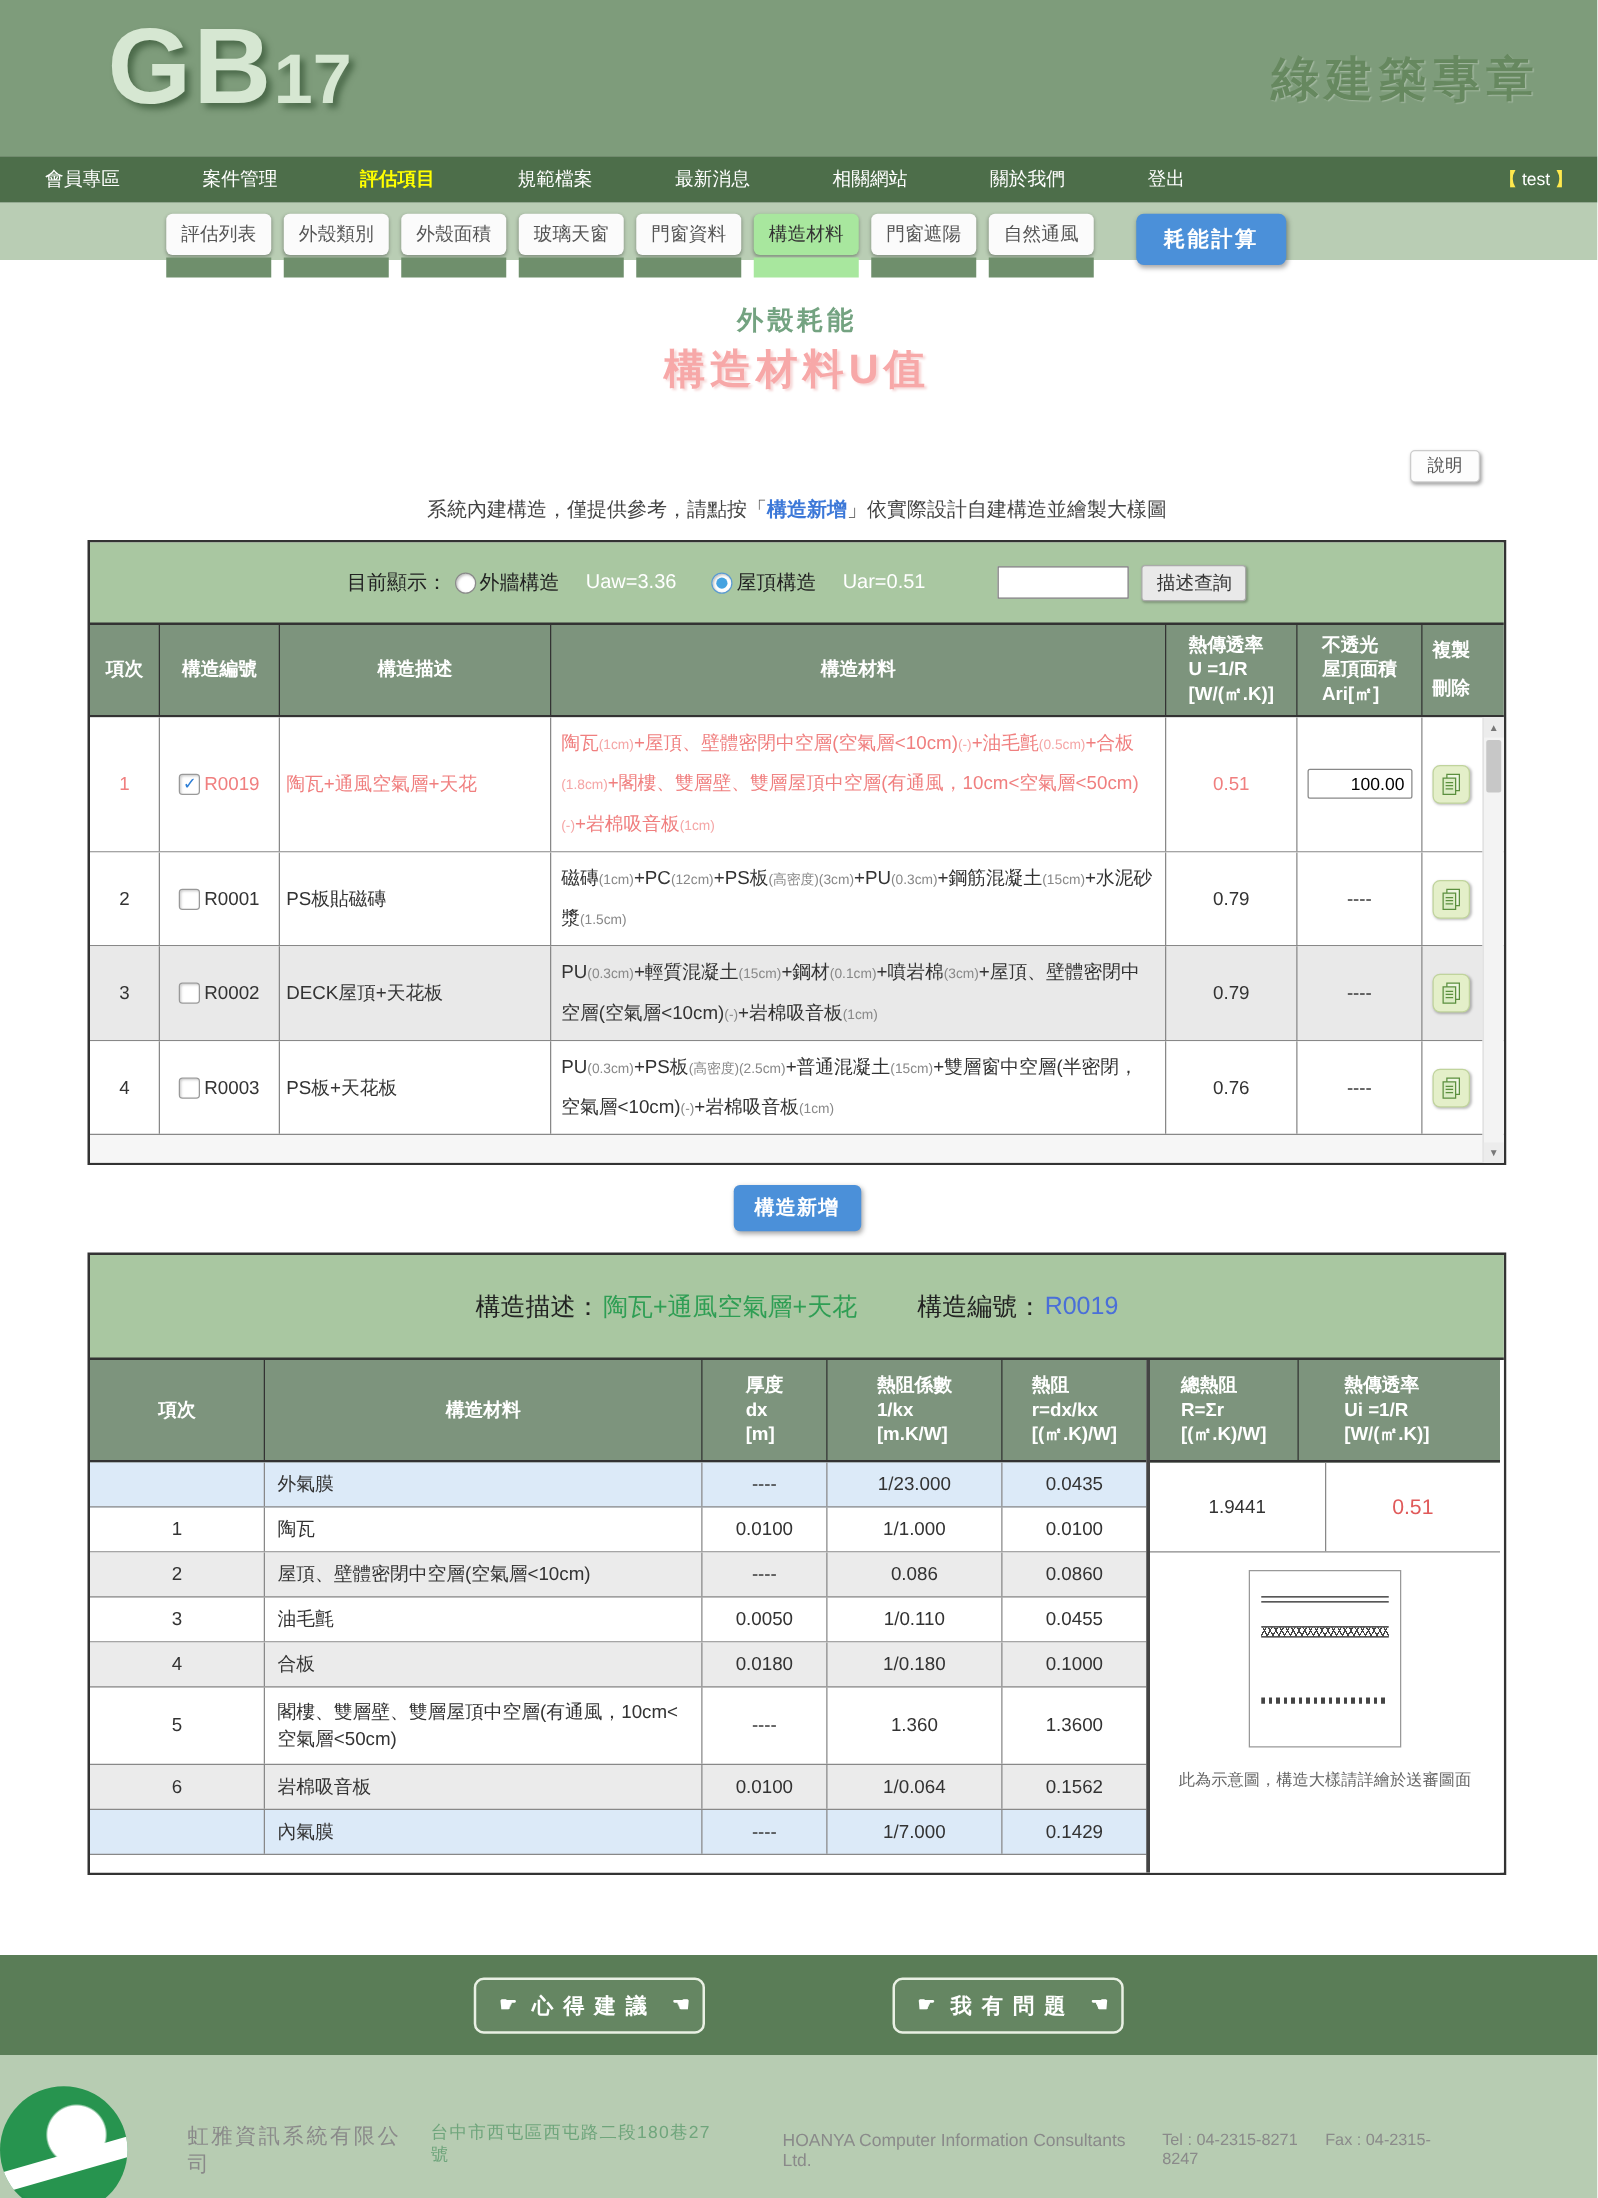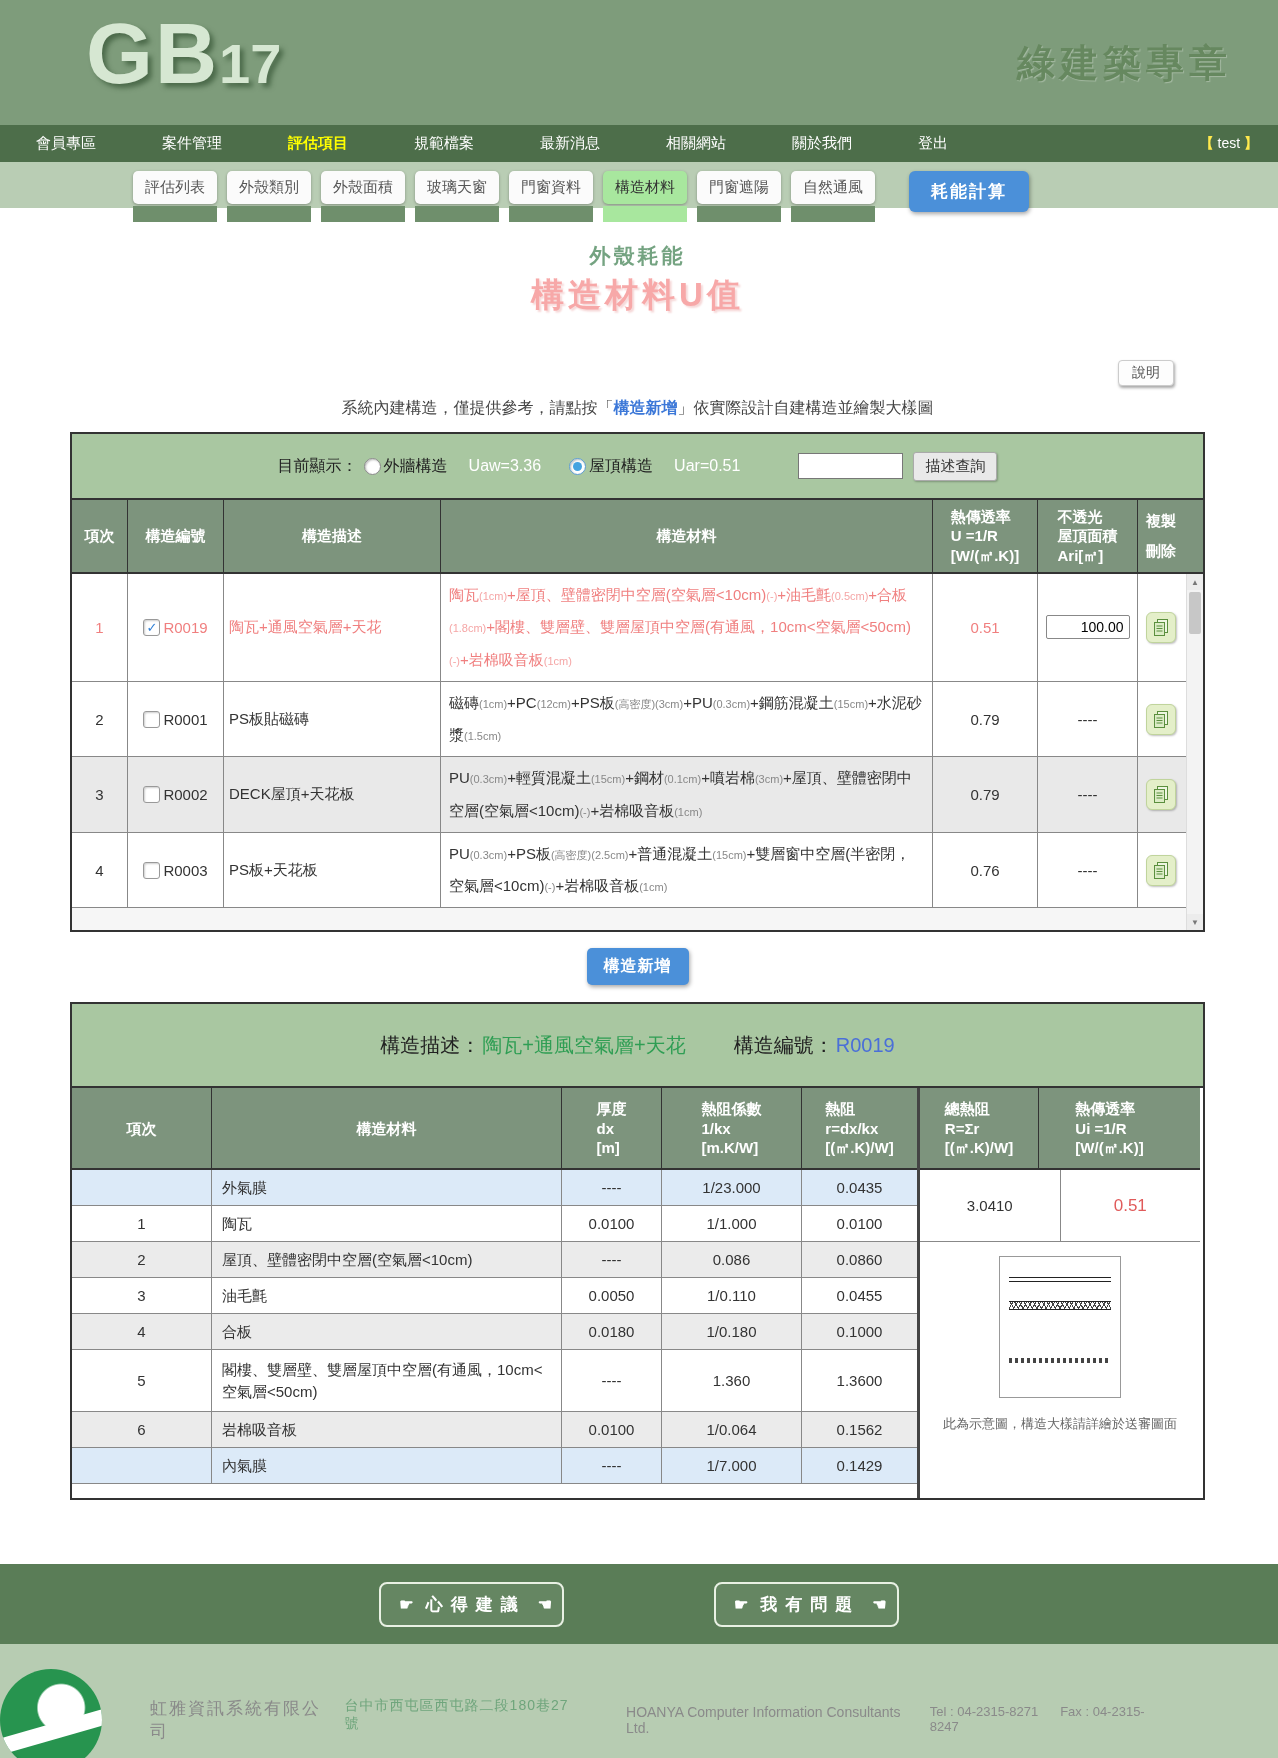--- a/index.html
+++ b/index.html
@@ -23,21 +23,21 @@
 .tab{background:#fbfbfb;border-radius:5px;padding:7px 12px;font-size:15px;color:#555;white-space:nowrap;box-shadow:0 1px 3px rgba(0,0,0,.3);cursor:pointer;text-align:center}
 .tab.active{background:#A8E79E;color:#333}
 .tail{height:16px;margin-top:2px;background:#6F8F6C}
 .tail.active{background:#A8E79E}
 .calcbtn{margin-left:24px;align-self:flex-start;background:#4B90D9;color:#fff;border:none;border-radius:6px;font-size:17px;font-weight:bold;padding:9px 22px;box-shadow:1px 2px 4px rgba(0,0,0,.35);cursor:pointer;letter-spacing:2px}
 
 .content{position:relative;padding:0 73px 0 70px}
 .t-small{margin-top:16px;text-align:center;font-size:21px;font-weight:bold;color:#74A381;letter-spacing:3px}
 .t-main{margin-top:3px;text-align:center;font-size:33px;font-weight:bold;color:#F7A8A8;letter-spacing:4px;text-shadow:2px 2px 2px #f6d8d8}
 .toolbar{margin-top:42px;height:26px;position:relative}
-.help-btn{position:absolute;right:31px;top:0;background:#fdfdfd;border:1px solid #ccc;border-radius:4px;padding:3px 13px;font-size:14px;color:#555;box-shadow:1px 2px 3px rgba(0,0,0,.35);cursor:pointer}
+.help-btn{position:absolute;right:21px;top:0;background:#fdfdfd;border:1px solid #ccc;border-radius:4px;padding:3px 13px;font-size:14px;color:#555;box-shadow:1px 2px 3px rgba(0,0,0,.35);cursor:pointer}
 .note{margin-top:12px;text-align:center;font-size:16px;color:#444}
 .note .lnk{color:#3C78D8;font-weight:bold}
 
 .tbl1{margin-top:13px;border:2px solid #333}
 .filterbar{height:66px;background:#A9C7A1;display:flex;align-items:center;justify-content:center;font-size:16px;color:#222;border-bottom:2px solid #333}
 .fopts{display:flex;gap:28px;align-items:center;margin-left:6px}
 .fopt{display:flex;align-items:center;gap:3px;cursor:pointer}
 .radio{width:17px;height:17px;border-radius:50%;background:#fff;border:1px solid #8a8a8a;display:inline-block;position:relative;box-shadow:inset 1px 1px 2px rgba(0,0,0,.25)}
 .radio.on{border-color:#5b9bd0}
 .radio.on::after{content:'';position:absolute;inset:3px;border-radius:50%;background:#45a3e0}
@@ -402,21 +402,21 @@
       <div class="t2right">
         <div class="t2rh">
           <div class="hc d-rt">總熱阻
 R=Σr
 [(㎡.K)/W]</div>
           <div class="hc d-ru" style="border-right:none">熱傳透率
 Ui =1/R
 [W/(㎡.K)]</div>
         </div>
         <div class="r-top">
-          <div class="rt-cell">3.0410</div>
+          <div class="rt-cell">1.9441</div>
           <div class="rt-cell red">0.51</div>
         </div>
         <div class="r-bottom">
           <div class="diagram">
             <div class="dl1"></div>
             <div class="dl2"></div>
             <div class="hatch"></div>
             <div class="dots"></div>
           </div>
           <div class="diag-cap">此為示意圖，構造大樣請詳繪於送審圖面</div>

